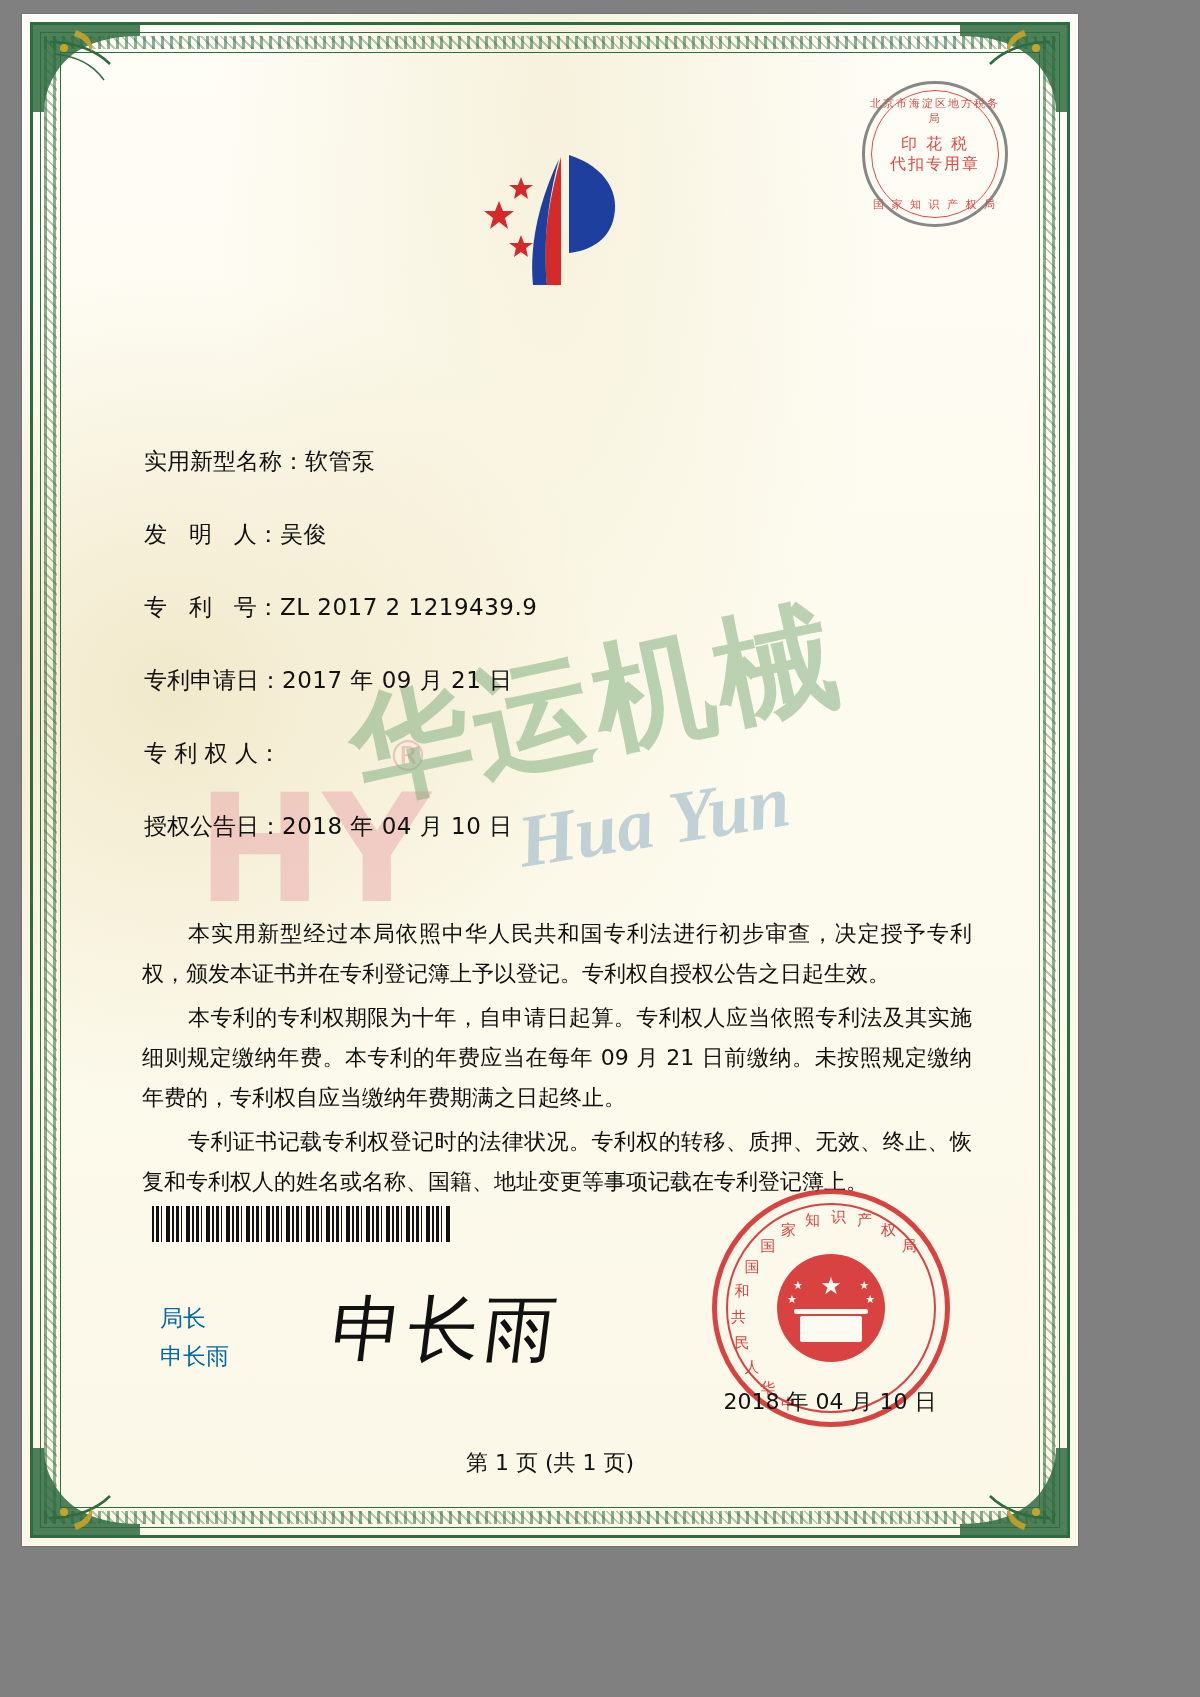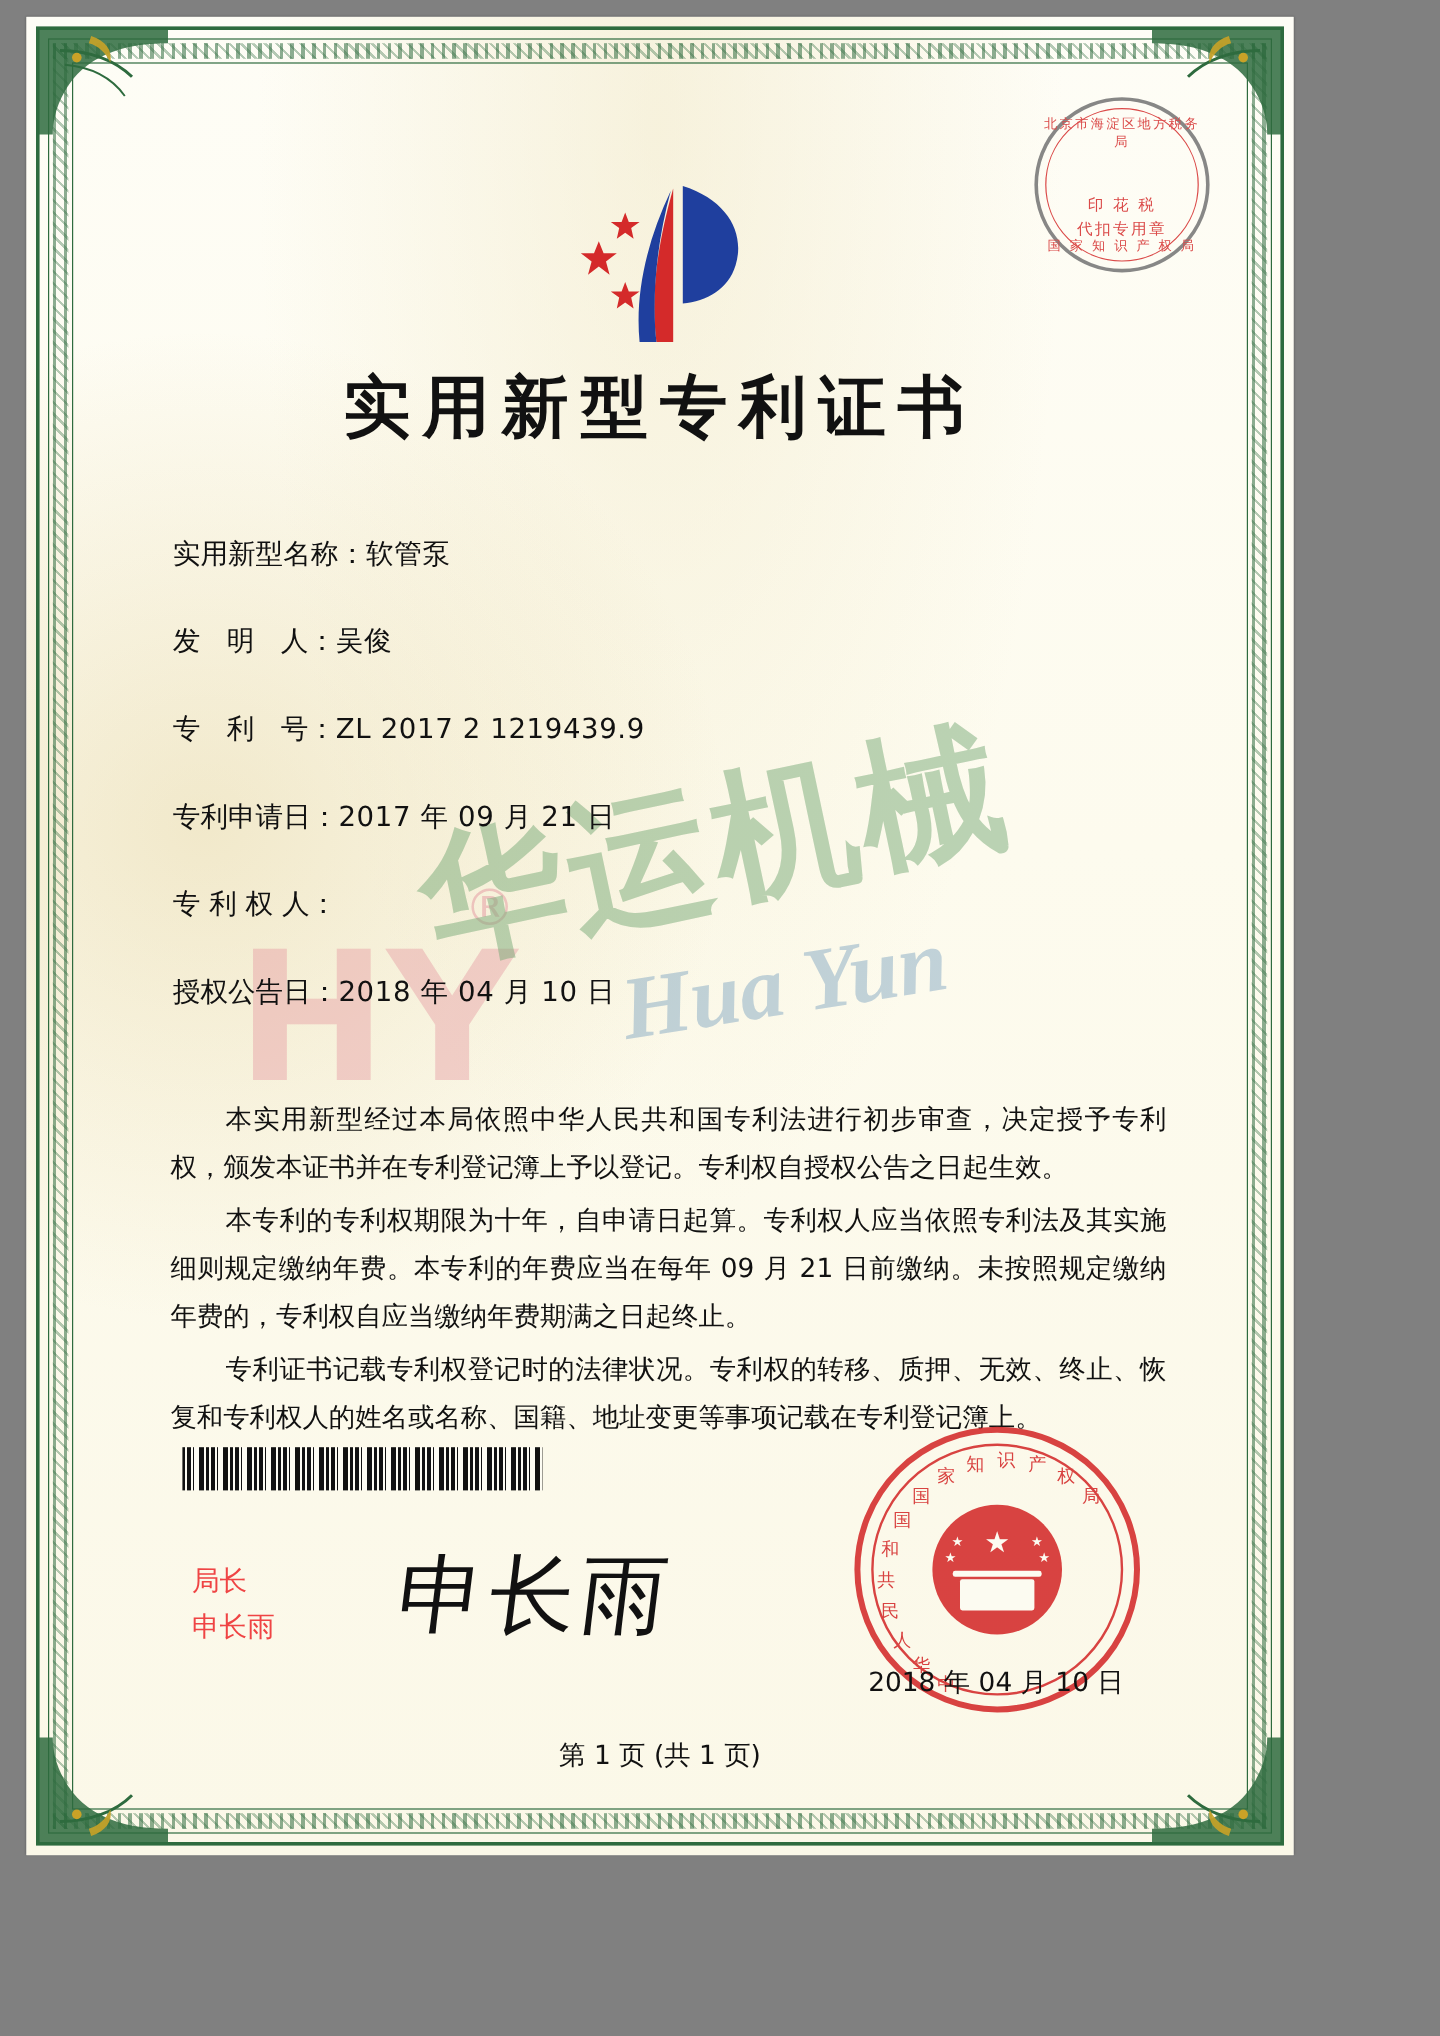--- a/index.html
+++ b/index.html
@@ -134,25 +134,24 @@
     font-family: "DejaVu Sans", sans-serif;
   }
   .stamp-tax .arc-top { top: 12px; }
   .stamp-tax .arc-bottom { bottom: 12px; }
   .stamp-tax .mid {
     position: absolute;
     left: 0; right: 0;
     top: 50%;
     transform: translateY(-50%);
     text-align: center;
-    font-size: 13px;
+    font-size: 16px;
     line-height: 20px;
     font-family: "DejaVu Sans", sans-serif;
     letter-spacing: 2px;
-    margin-top: 28px;
   }
 
   .title {
     position: absolute;
     left: 0; right: 0;
     top: 288px;
     text-align: center;
     font-size: 56px;
     font-weight: bold;
     letter-spacing: 10px;
@@ -220,21 +219,21 @@
         #fdfcf3 18px, #fdfcf3 20px);
   }
 
   
   .sig-block {
     position: absolute;
     left: 138px;
     top: 1285px;
     font-size: 23px;
     line-height: 38px;
-    color: #ef4444;
+    color: #0369a1;
     font-family: "DejaVu Sans", "Liberation Sans", sans-serif;
   }
   .sig-hand {
     position: absolute;
     left: 310px;
     top: 1268px;
     font-size: 72px;
     font-family: "DejaVu Serif", serif;
     color: #111;
     transform: skewX(-7deg);
@@ -457,21 +456,20 @@
     <div class="stamp-tax">
       <div class="inner-ring"></div>
       <div class="arc-top">北京市海淀区地方税务局</div>
       <div class="mid">
         <div>印 花 税</div>
         <div>代扣专用章</div>
       </div>
       <div class="arc-bottom">国 家 知 识 产 权 局</div>
     </div>
 
-    <div class="title">实用新型专利证书</div>
 
     <div class="fields">
       <div class="field">
         <span class="label">实用新型名称：</span>
         <span class="value">软管泵</span>
       </div>
       <div class="field">
         <span class="label">发   明   人：</span>
         <span class="value">吴俊</span>
       </div>

